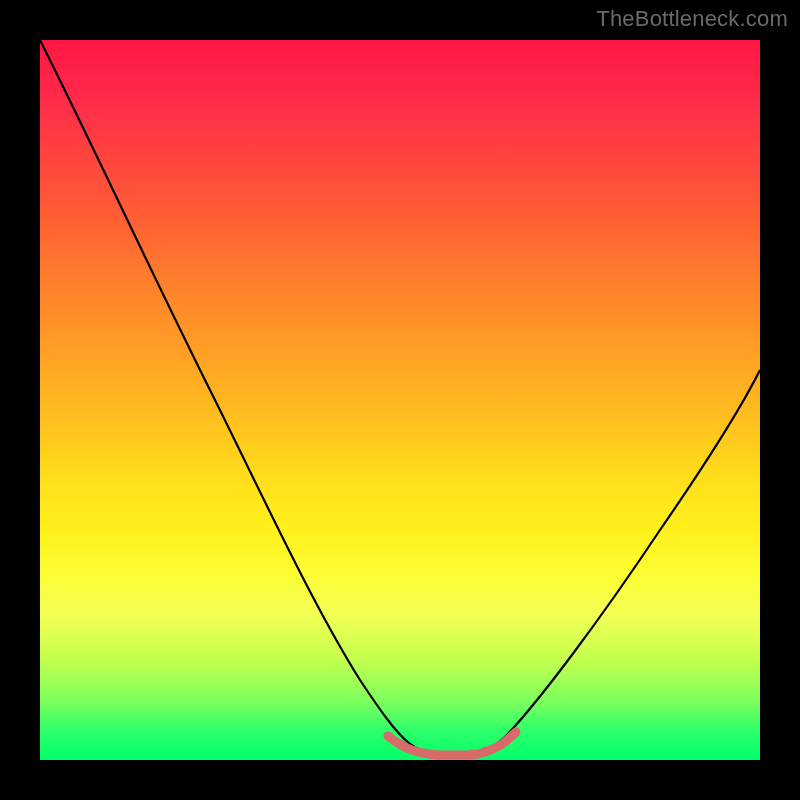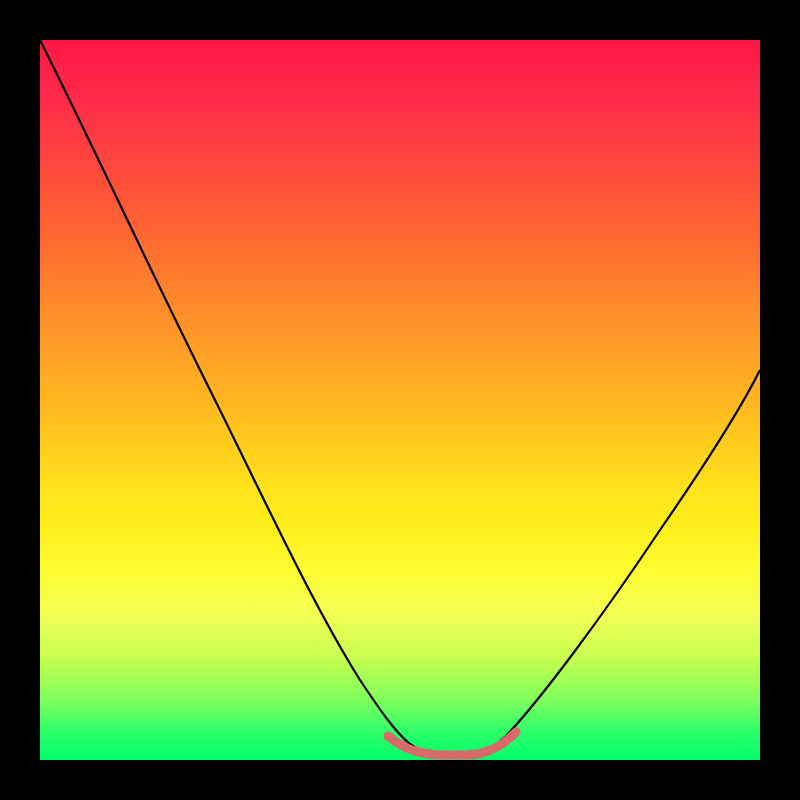--- a/index.html
+++ b/index.html
@@ -59,20 +59,21 @@
     top: 0;
     width: 720px;
     height: 720px;
   }
 </style>
 </head>
 <body>
 
 <div class="frame">
 
+  <div class="watermark">TheBottleneck.com</div>
 
   <div class="plot-area">
 
     <svg class="curve" viewBox="0 0 720 720" preserveAspectRatio="none">
 
       <path d="M 0 0
                C 60 120, 110 230, 170 350
                C 220 450, 270 560, 320 640
                C 340 670, 355 692, 370 704
                L 370 704

